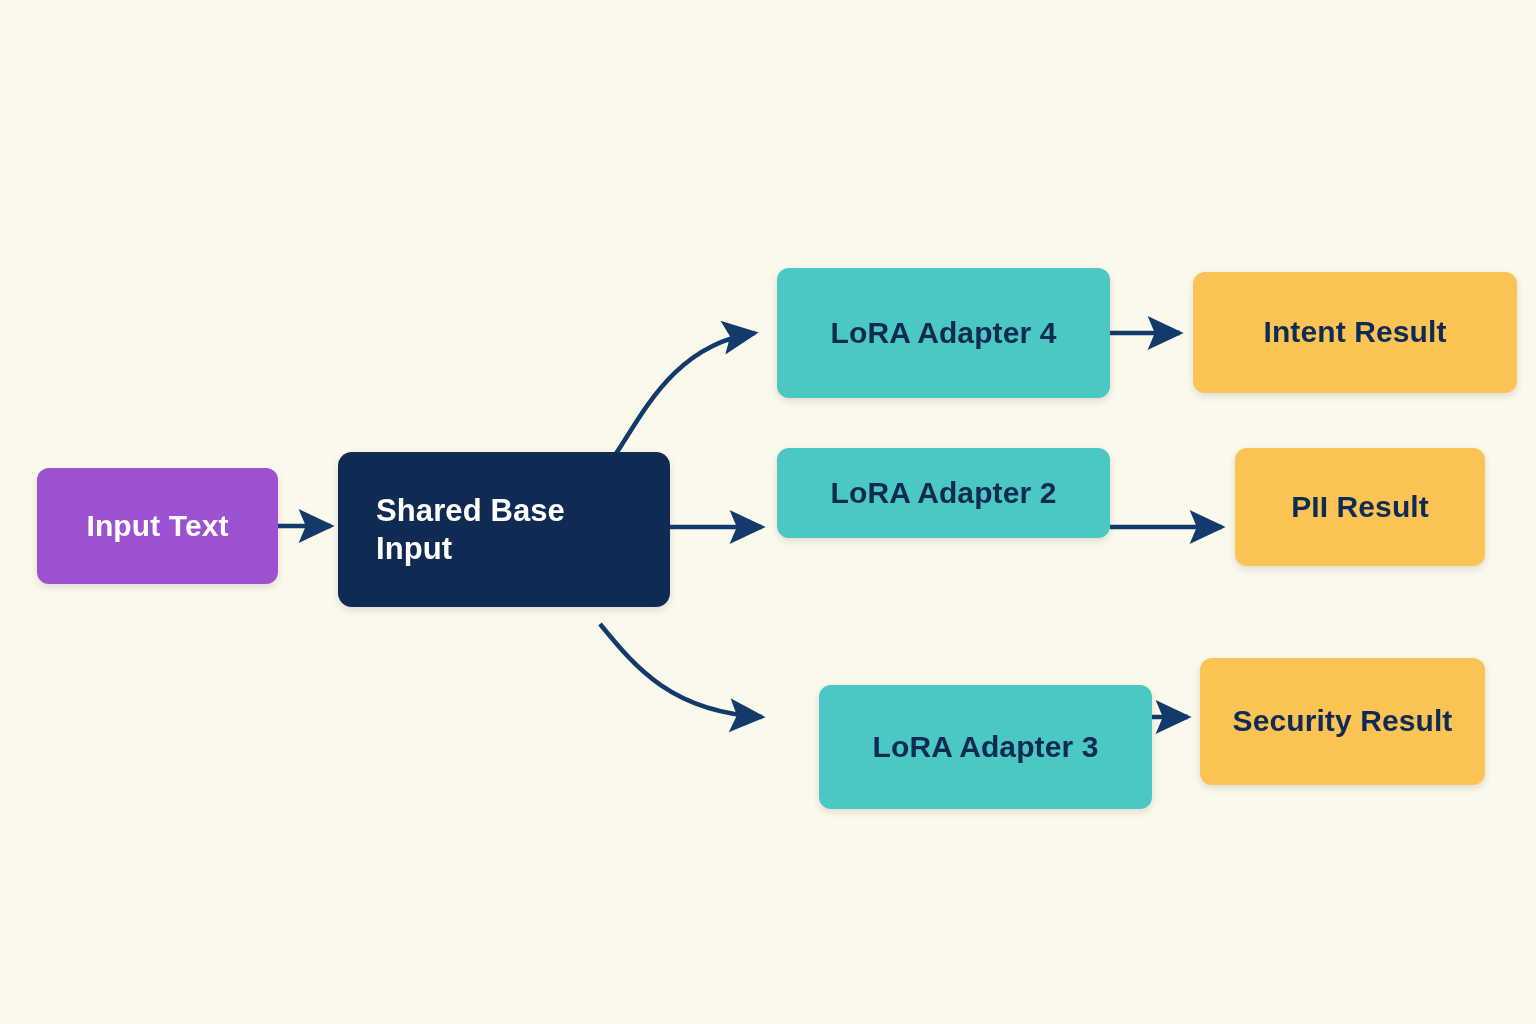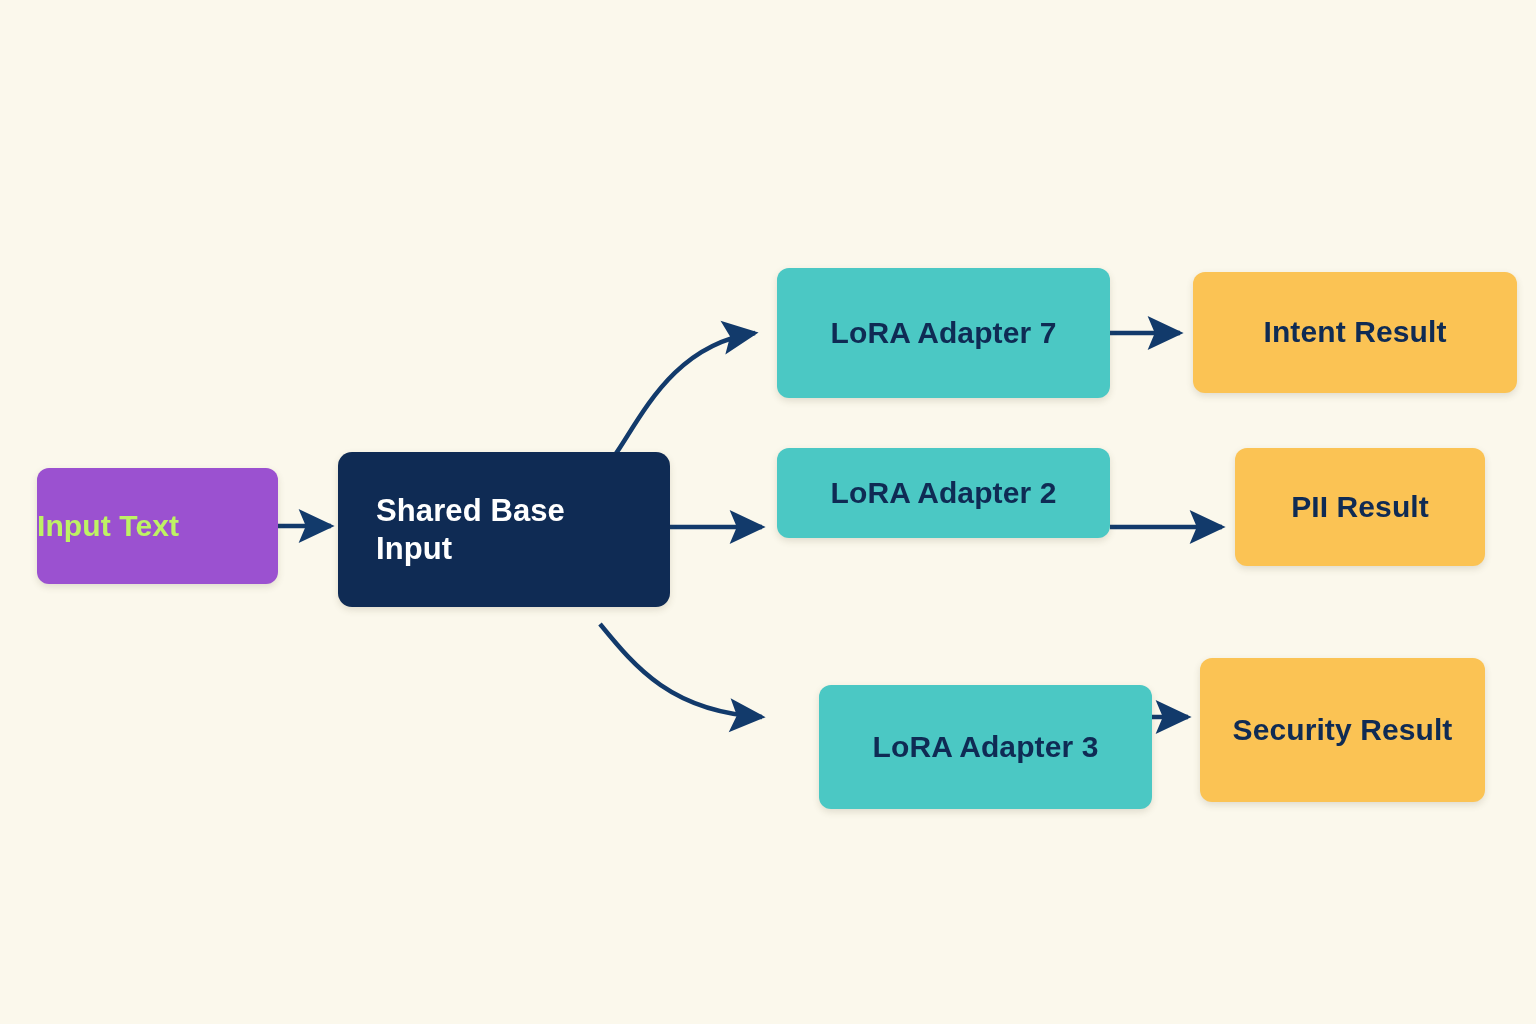--- a/index.html
+++ b/index.html
@@ -46,23 +46,23 @@
   
   .node.input {
     left: 37px;
     top: 468px;
     width: 241px;
     height: 116px;
     background: #9b51d0;
     justify-content: center;
   }
   .node.input .label {
-    color: #bef264;
+    color: #ffffff;
     font-size: 30px;
-    text-align: left;
+    text-align: center;
   }
 
   
   .node.base {
     left: 338px;
     top: 452px;
     width: 332px;
     height: 155px;
     background: #0f2b54;
     border-radius: 14px;
@@ -95,21 +95,21 @@
     background: #fbc354;
     justify-content: center;
   }
   .node.result .label {
     color: #0f2b54;
     font-size: 30px;
     text-align: center;
   }
   .node.result.r1 { left: 1193px; top: 272px; width: 324px; height: 121px; }
   .node.result.r2 { left: 1235px; top: 448px; width: 250px; height: 118px; }
-  .node.result.r3 { left: 1200px; top: 658px; width: 285px; height: 144px; }
+  .node.result.r3 { left: 1200px; top: 658px; width: 285px; height: 127px; }
 </style>
 </head>
 <body>
 
 <div id="canvas">
 
   <svg id="edges" viewBox="0 0 1536 1024" width="1536" height="1024">
     <defs>
       <marker id="arrowhead" markerWidth="9" markerHeight="9" refX="7.6" refY="4.5" orient="auto" markerUnits="strokeWidth">
         <path d="M 0.4 0.7 L 8.4 4.5 L 0.4 8.3 L 2.0 4.5 Z" fill="#123a6b"></path>
@@ -136,21 +136,21 @@
   </div>
 
   <div class="node base">
     <span class="label">
       <span>Shared Base</span><br>
       <span>Input</span>
     </span>
   </div>
 
   <div class="node adapter a1">
-    <span class="label">LoRA Adapter 7</span>
+    <span class="label">LoRA Adapter 4</span>
   </div>
 
   <div class="node adapter a2">
     <span class="label">LoRA Adapter 2</span>
   </div>
 
   <div class="node adapter a3">
     <span class="label">LoRA Adapter 3</span>
   </div>
 

